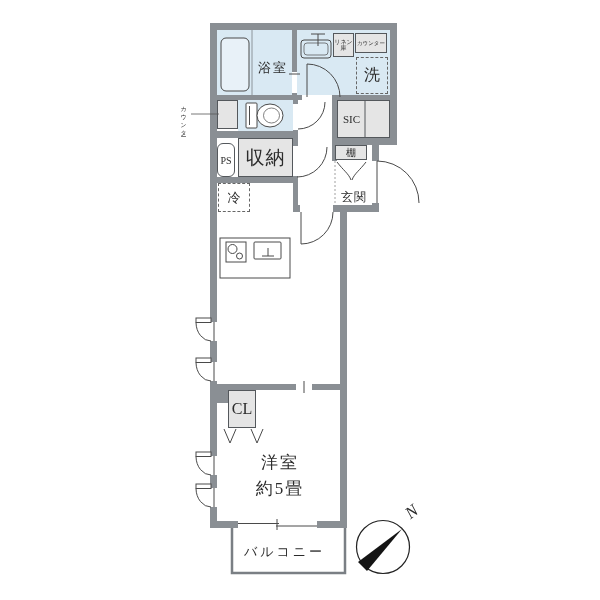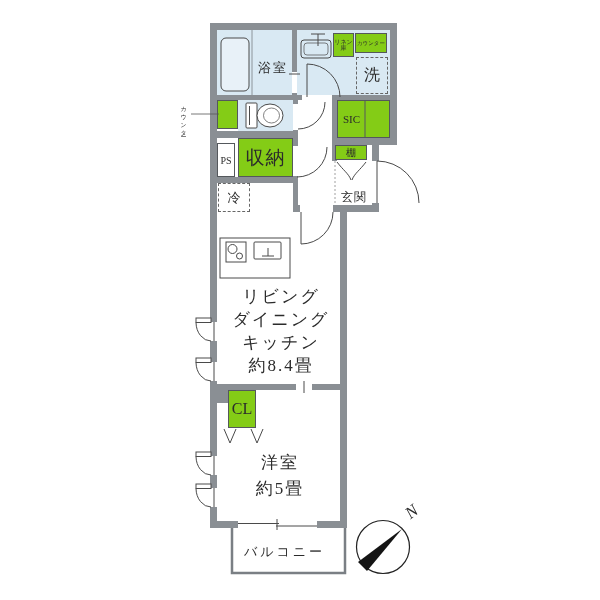--- a/index.html
+++ b/index.html
@@ -1,21 +1,21 @@
 <!DOCTYPE html>
 <html><head>
 <meta charset="utf-8">
 <style>
   html,body{margin:0;padding:0;background:#fff;}
   .plan{position:relative;width:600px;height:600px;background:#fff;overflow:hidden;
         font-family:"Liberation Serif","DejaVu Serif",serif;color:#2b2b2b;}
   .w{position:absolute;background:#8a8f94;}
   .fill{position:absolute;}
   .blue{background:#d9e9f3;}
-  .tan{background:#84cc16;}
+  .tan{background:#e5e5e5;}
   .box{position:absolute;border:1px solid #54585c;box-sizing:border-box;
        display:flex;align-items:center;justify-content:center;text-align:center;}
   .dash{border:1px dashed #666 !important;}
   .lbl{position:absolute;display:flex;align-items:center;justify-content:center;
        text-align:center;white-space:nowrap;}
   svg.ol{position:absolute;left:0;top:0;}
   .vtext{writing-mode:vertical-rl;letter-spacing:1px;}
 </style>
 </head>
 <body>
@@ -62,21 +62,21 @@
   <div class="box tan" style="left:333px;top:33px;width:21px;height:24px;font-size:6px;line-height:6.5px;white-space:normal;letter-spacing:0;">
     <span>リネン庫</span>
   </div>
   <div class="box tan" style="left:355px;top:33px;width:32px;height:20px;font-size:5.5px;letter-spacing:0;">
     <span>カウンター</span>
   </div>
   <div class="box blue dash" style="left:356px;top:57px;width:32px;height:37px;font-size:16px;">
     <span>洗</span>
   </div>
   <div class="box tan" style="left:217px;top:100px;width:21px;height:29px;"></div>
-  <div class="box" style="left:217px;top:143px;width:18px;height:34px;background:#fff;font-size:10px;">
+  <div class="box" style="left:217px;top:143px;width:18px;height:34px;background:#fff;font-size:10px;border-radius:6px;">
     <span>PS</span>
   </div>
   <div class="box tan" style="left:238px;top:138px;width:55px;height:39px;font-size:19px;letter-spacing:1px;">
     <span>収納</span>
   </div>
   <div class="box tan" style="left:337px;top:100px;width:53px;height:38px;font-size:11px;justify-content:flex-start;padding-left:5px;">
     <span>SIC</span>
   </div>
   <div class="box tan" style="left:335px;top:145px;width:32px;height:15px;font-size:10px;">
     <span>棚</span>
@@ -195,26 +195,20 @@
 
   <div class="lbl" style="left:252px;top:60px;width:42px;height:16px;font-size:13px;letter-spacing:2px;">
     <span>浴室</span>
   </div>
   <div class="lbl vtext" style="left:176px;top:92px;width:14px;height:52px;font-size:6px;">
     <span>カウンター</span>
   </div>
   <div class="lbl" style="left:334px;top:182px;width:40px;height:15px;font-size:12px;letter-spacing:1px;margin-top:8px;">
     <span>玄関</span>
   </div>
-  <div class="lbl" style="left:217px;top:283px;width:128px;height:96px;font-size:17px;letter-spacing:2px;flex-direction:column;line-height:23px;">
-    <span>リビング</span>
-    <span>ダイニング</span>
-    <span>キッチン</span>
-    <span>約8.4畳</span>
-  </div>
   <div class="lbl" style="left:217px;top:448px;width:126px;height:54px;font-size:17px;letter-spacing:2px;flex-direction:column;line-height:26px;justify-content:flex-end;">
     <span>洋室</span>
     <span>約5畳</span>
   </div>
   <div class="lbl" style="left:232px;top:543px;width:105px;height:18px;font-size:13px;letter-spacing:3px;">
     <span>バルコニー</span>
   </div>
   <div class="lbl" style="left:402px;top:502px;width:20px;height:20px;font-size:17px;font-style:italic;transform:rotate(-38deg);">
     <span>N</span>
   </div>

